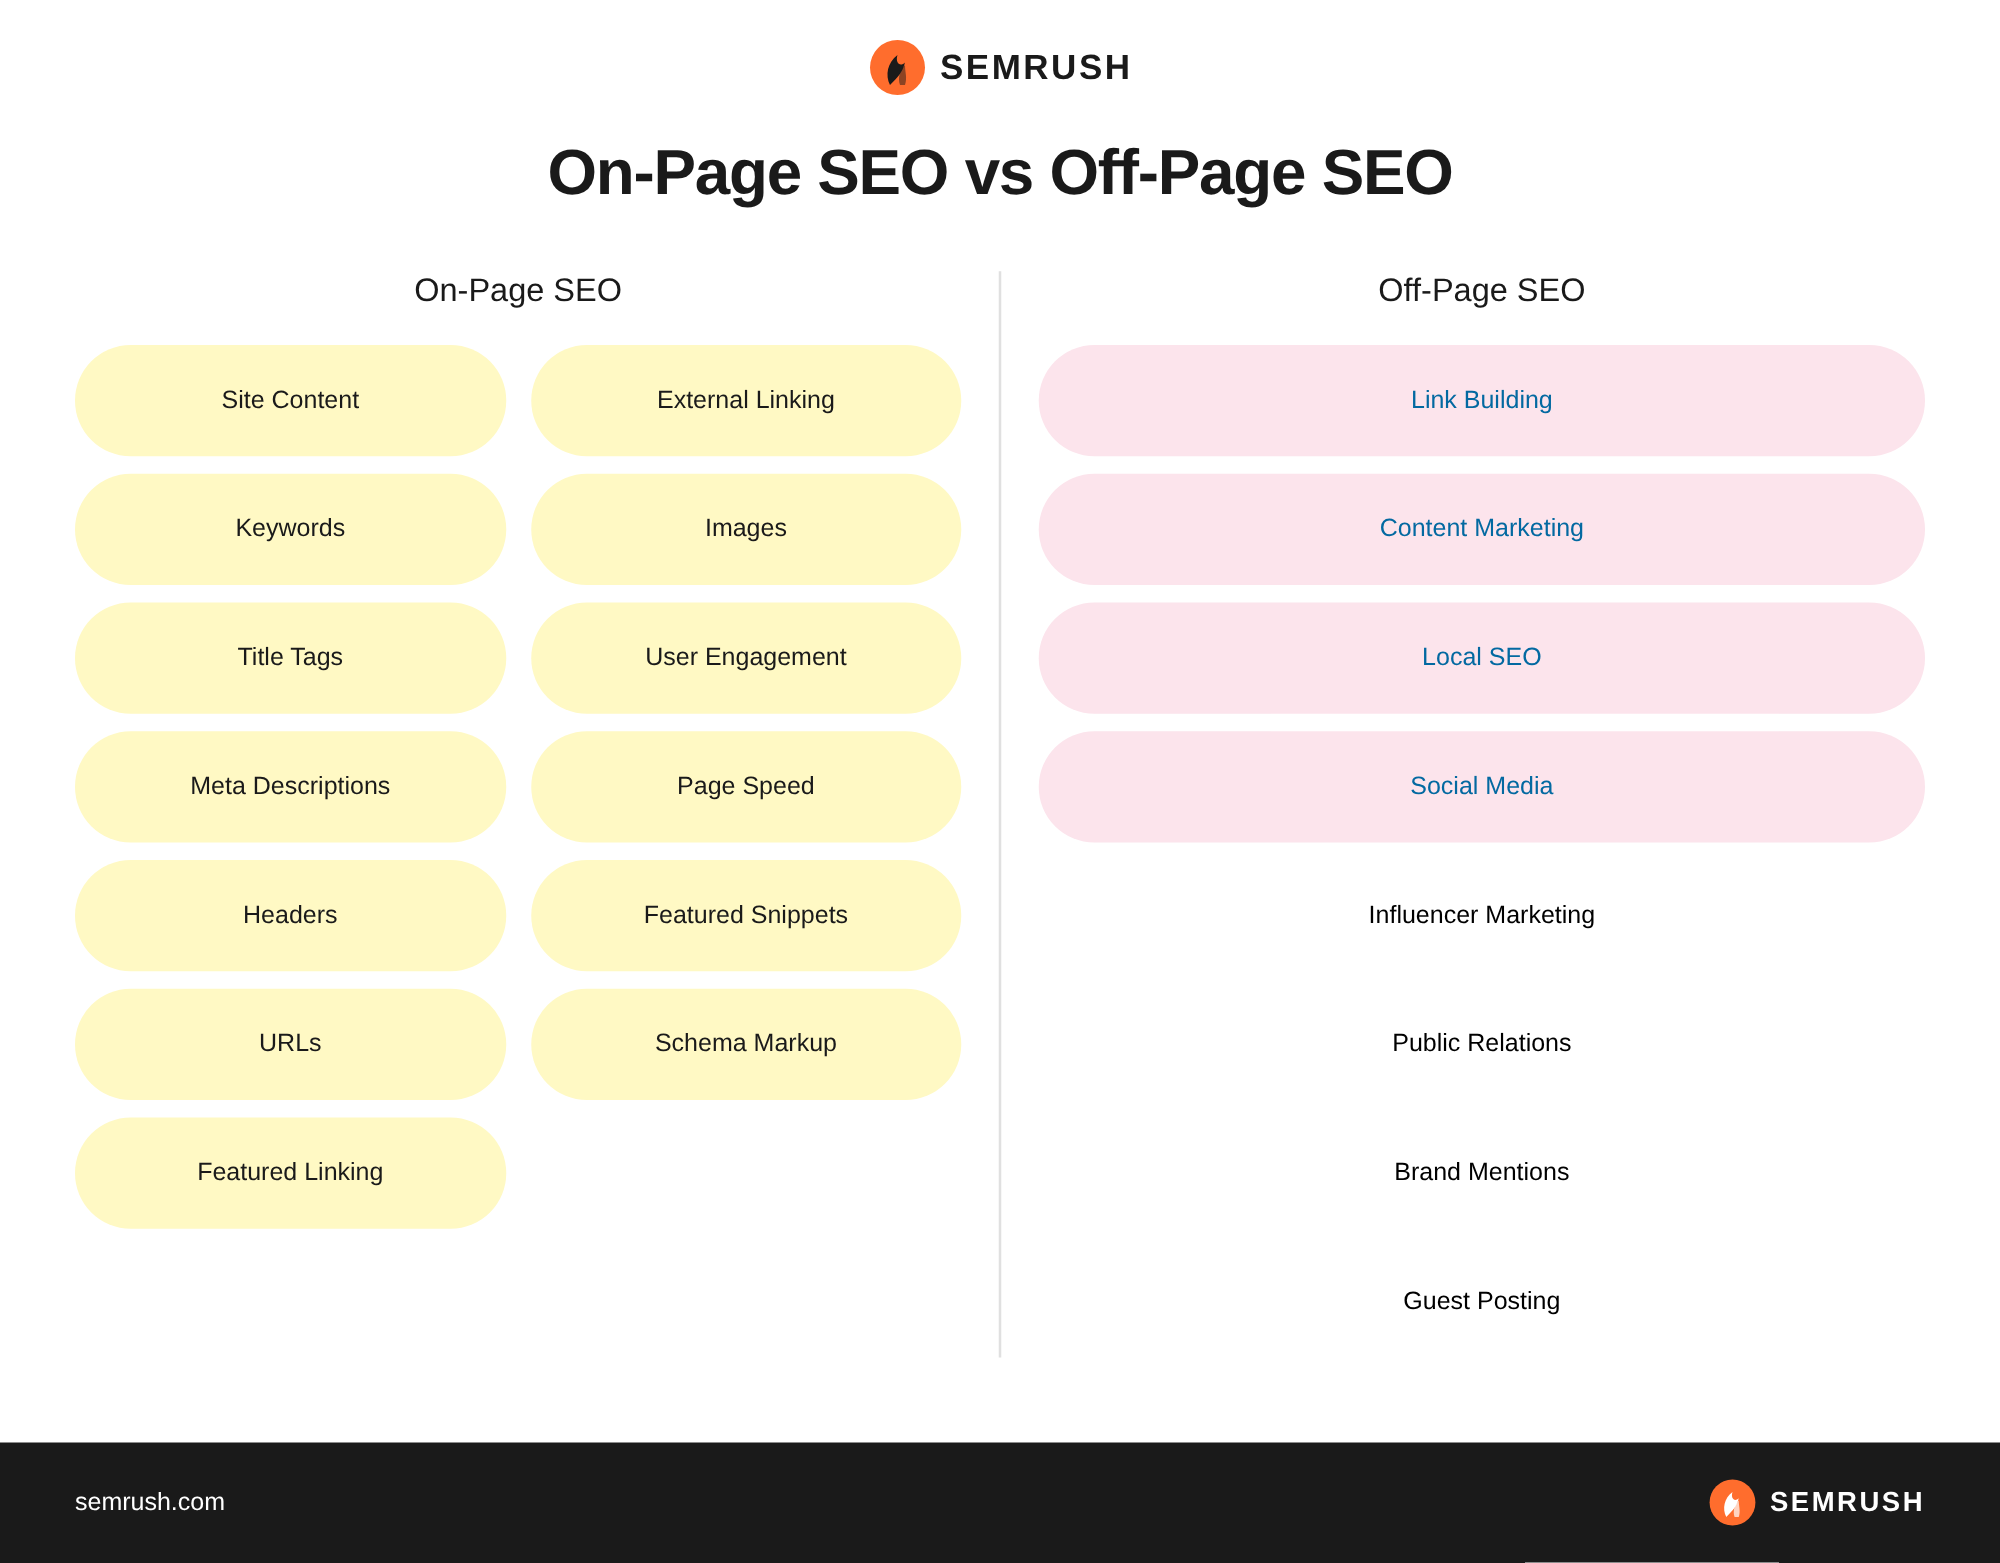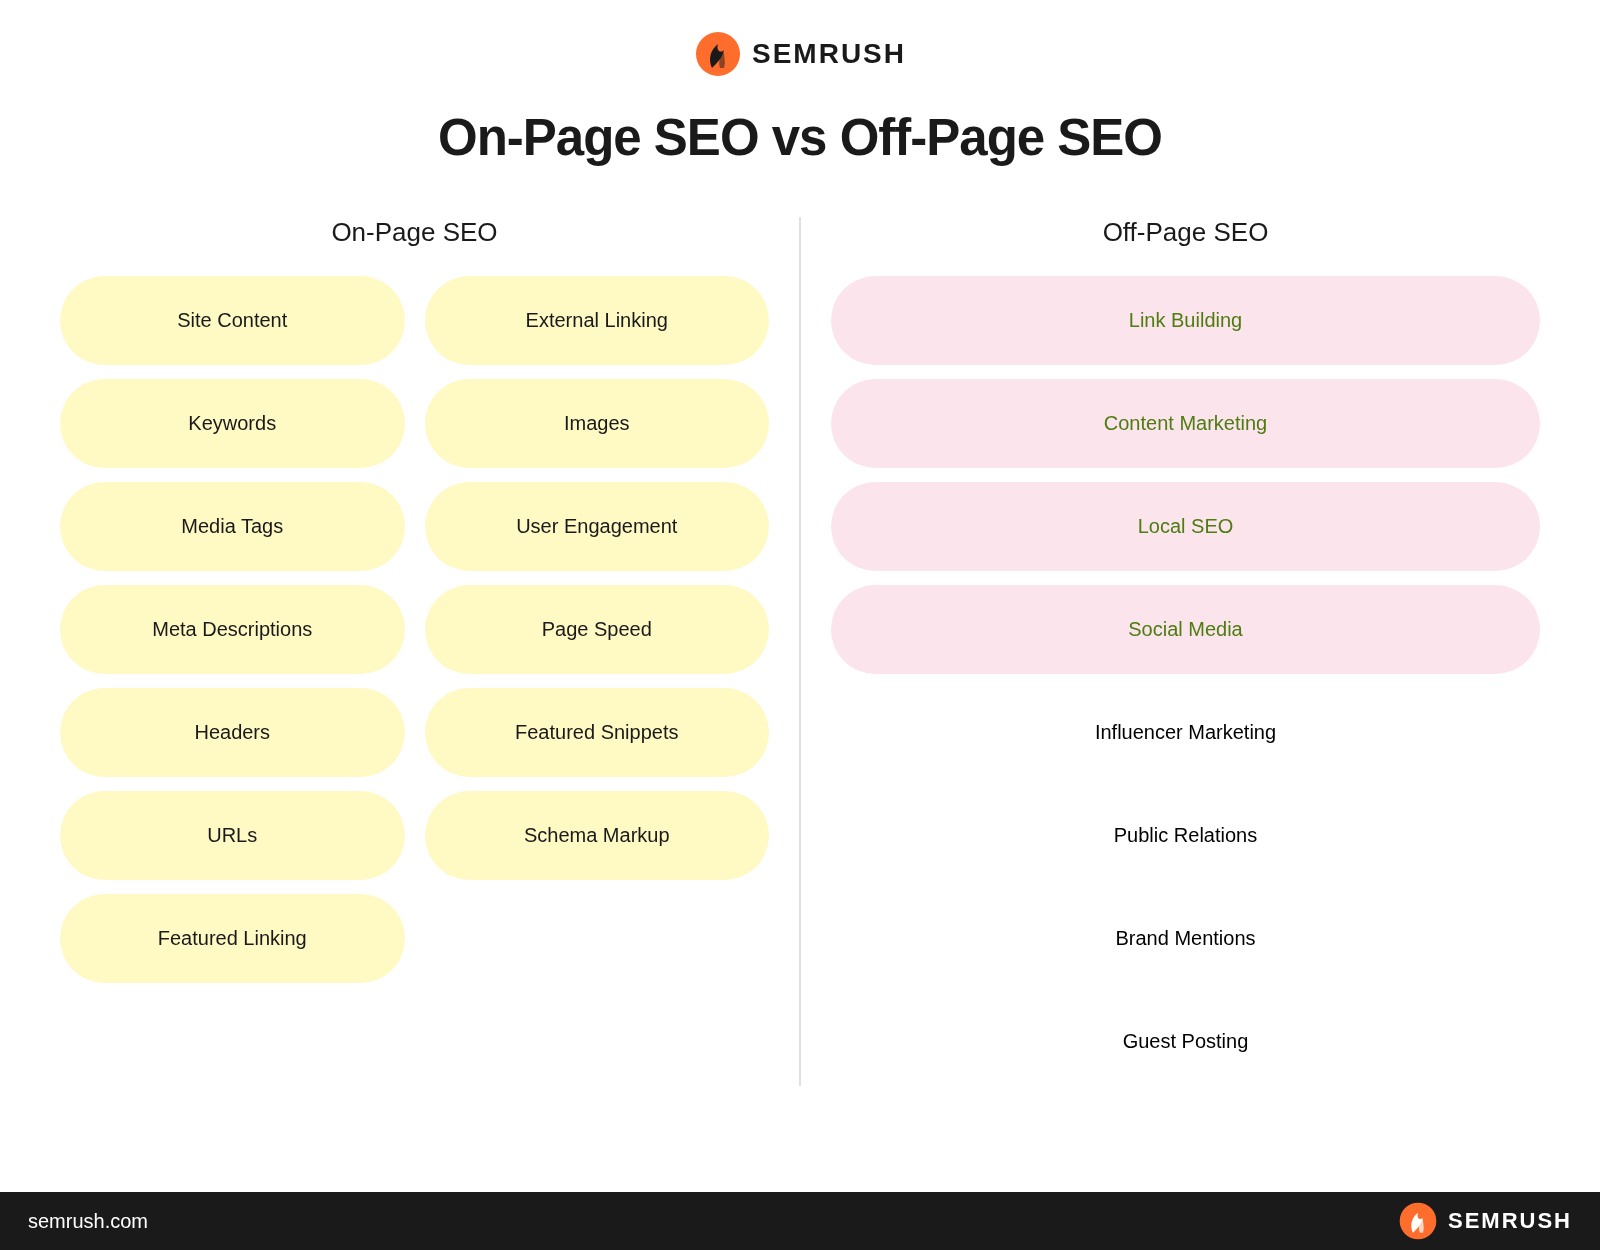--- a/index.html
+++ b/index.html
@@ -108,39 +108,39 @@
       min-height: 64px;
     }
 
     .pill-yellow {
       background-color: #FFF9C4;
       color: #1a1a1a;
     }
 
     .pill-pink {
       background-color: #FCE4EC;
-      color: #4d7c0f;
+      color: #0369a1;
     }
 
     
     .off-page-items {
       display: flex;
       flex-direction: column;
       gap: 14px;
       width: 100%;
     }
 
     
     .footer {
       background: #1a1a1a;
-      height: 58px;
+      height: 96px;
       display: flex;
       align-items: center;
       justify-content: space-between;
-      padding: 0 28px;
+      padding: 0 60px;
       flex-shrink: 0;
     }
 
     .footer-url {
       color: #ffffff;
       font-size: 20px;
       font-weight: 400;
     }
 
     .footer-logo {
@@ -174,21 +174,21 @@
   <h1 class="main-title">On-Page SEO vs Off-Page SEO</h1>
 
   <div class="columns-wrapper">
 
     <div class="column">
       <div class="column-title">On-Page SEO</div>
       <div class="on-page-grid">
         <div class="on-page-sub" id="op-col1">
             <div class="pill pill-yellow">Site Content</div>
             <div class="pill pill-yellow">Keywords</div>
-            <div class="pill pill-yellow">Media Tags</div>
+            <div class="pill pill-yellow">Title Tags</div>
             <div class="pill pill-yellow">Meta Descriptions</div>
             <div class="pill pill-yellow">Headers</div>
             <div class="pill pill-yellow">URLs</div>
             <div class="pill pill-yellow">Featured Linking</div>
           </div>
         <div class="on-page-sub" id="op-col2">
             <div class="pill pill-yellow">External Linking</div>
             <div class="pill pill-yellow">Images</div>
             <div class="pill pill-yellow">User Engagement</div>
             <div class="pill pill-yellow">Page Speed</div>

